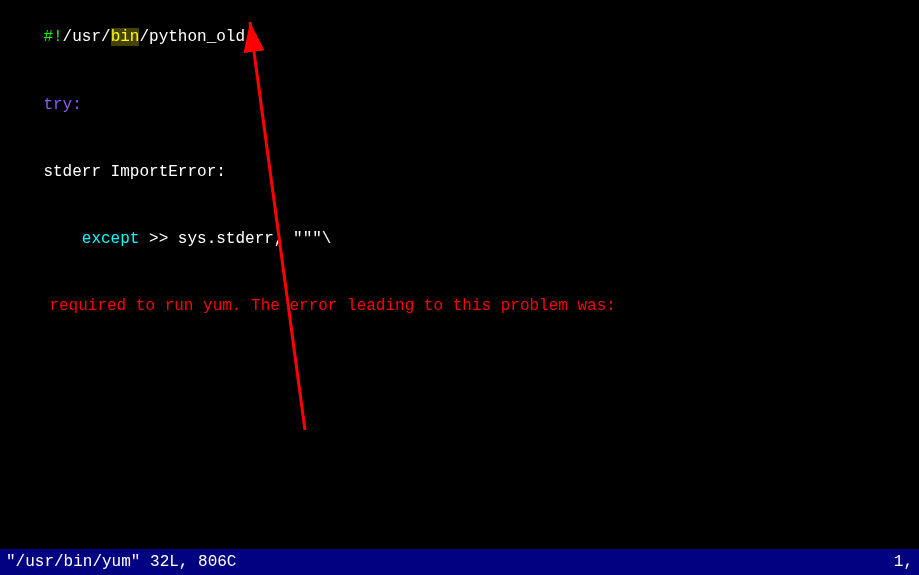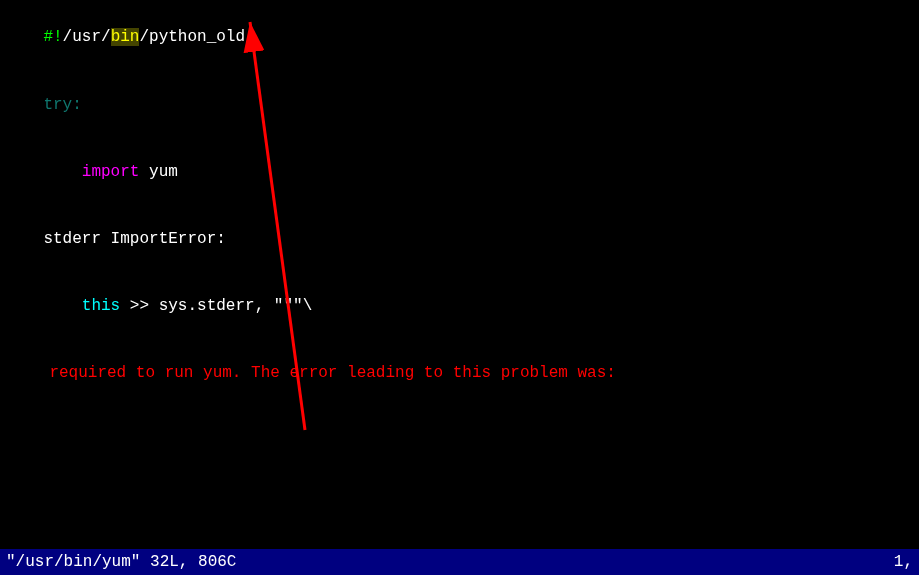--- a/index.html
+++ b/index.html
@@ -66,33 +66,30 @@
 <body>
 
 <div id="editor">
 
   <span class="line">
     <span style="color:#00ff00;">#!</span><span style="color:#ffffff;">/usr/</span><span style="color:#ffff00; background-color:#444400;">bin</span><span style="color:#ffffff;">/python_old</span>
   </span>
 
 
   <span class="line">
-    <span style="color:#0f766e;">try:</span>
+    <span style="color:#8b5cf6;">try:</span>
   </span>
 
-  <span class="line">
-    <span style="color:#ffffff;">    </span><span style="color:#ff00ff;">import</span><span style="color:#ffffff;"> yum</span>
-  </span>
 
   <span class="line">
     <span style="color:#ffffff;">stderr ImportError:</span>
   </span>
 
   <span class="line">
-    <span style="color:#ffffff;">    </span><span style="color:#00ffff;">this</span><span style="color:#ffffff;"> &gt;&gt; sys.stderr, """\</span>
+    <span style="color:#ffffff;">    </span><span style="color:#00ffff;">except</span><span style="color:#ffffff;"> &gt;&gt; sys.stderr, """\</span>
   </span>
 
 
   <span class="line">
     <span style="color:#ff0000;margin-left:6px;">required to run yum. The error leading to this problem was:</span>
   </span>
 
   <span class="empty-line"> </span>
 
   <span class="line">

